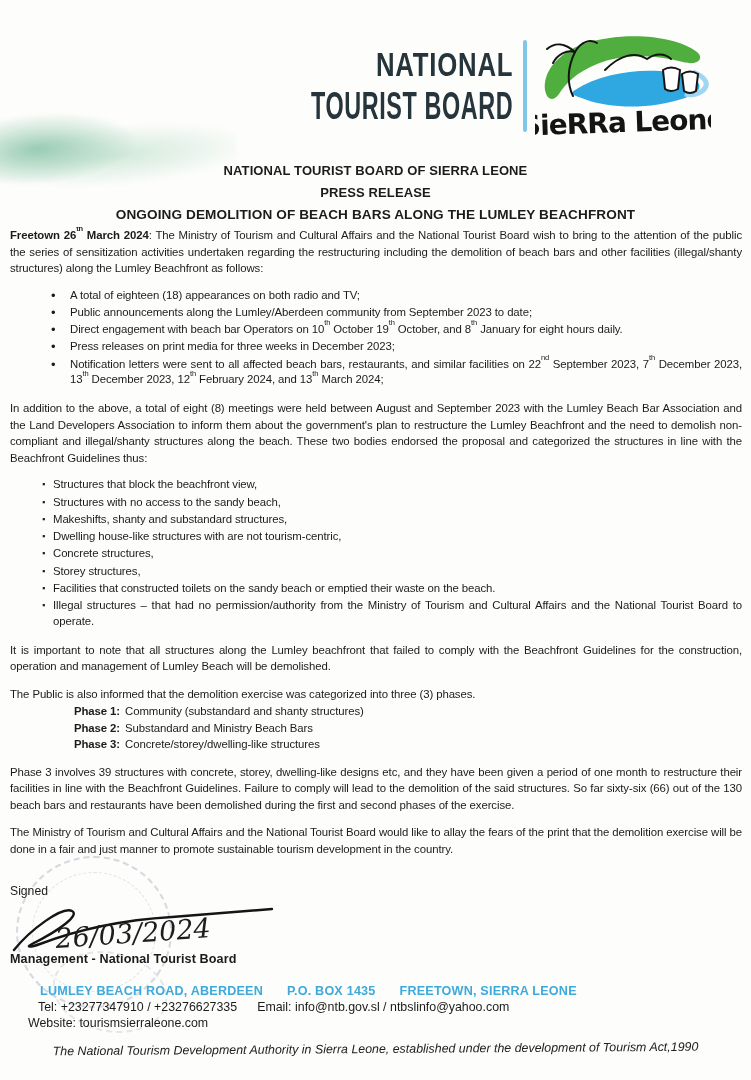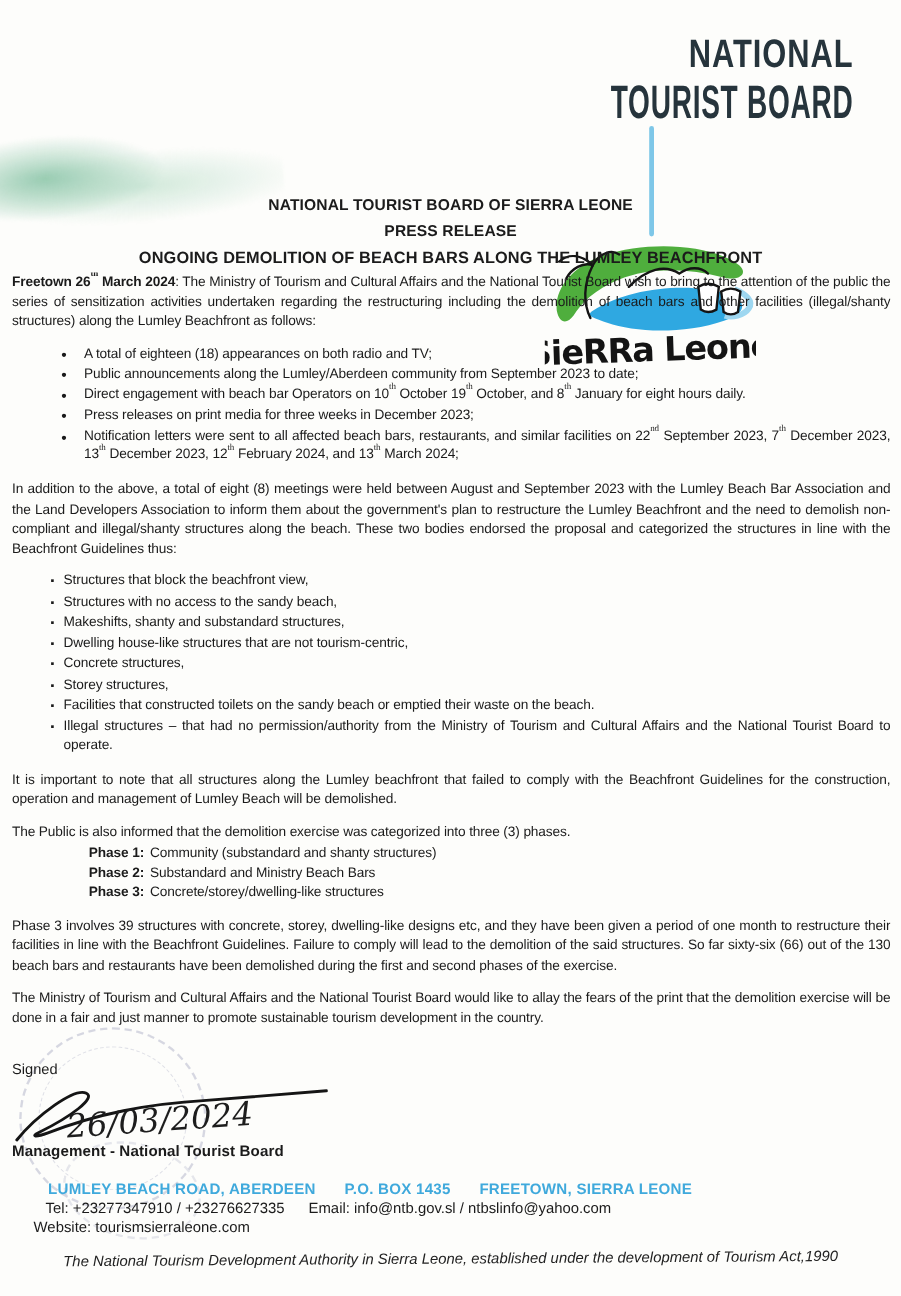--- a/index.html
+++ b/index.html
@@ -12,41 +12,41 @@
   
   .watermark {
     position:absolute; left:-32px; top:108px; width:268px; height:84px;
     transform:rotate(-5deg); filter:blur(1px); pointer-events:none;
     background:
       radial-gradient(ellipse 52% 58% at 26% 42%, rgba(128,192,160,.78), rgba(128,192,160,0) 72%),
       radial-gradient(ellipse 68% 48% at 56% 58%, rgba(150,205,175,.42), rgba(150,205,175,0) 75%);
   }
 
   
-  .logo-row { position:absolute; top:28px; right:40px; display:flex; align-items:center;flex-direction:column; }
+  .logo-row { position:absolute; top:28px; right:40px; display:flex; align-items:center; }
   .logo-text { text-align:right; color:var(--logo-text-dark, #26343c); font-weight:bold; line-height:1; white-space:nowrap; }
   .logo-l1 { font-size:33px; letter-spacing:1px; transform:scaleX(.78); transform-origin:right center; }
   .logo-l2 { font-size:39px; letter-spacing:1px; transform:scaleX(.60); transform-origin:right center; margin-top:5px; }
   .logo-divider { width:4px; height:92px; background:#7ec7e8; border-radius:2px; margin:0 8px 0 10px; }
   .logo-art svg { display:block; }
   .brand-text { font-family:"DejaVu Sans", sans-serif; font-weight:bold; letter-spacing:-1px; }
 
   
   .headings { position:absolute; top:163px; left:0; width:100%; text-align:center; font-weight:bold; }
   .h-line { font-size:13px; margin-bottom:7px; letter-spacing:.1px; }
   .h-line.big { font-size:13.6px; }
 
   
   .content {
     position:absolute; top:227px; left:10px; width:732px; height:652px; overflow:hidden;
     font-size:11.4px; letter-spacing:-0.1px; line-height:16.5px; text-align:justify;
   }
   .para { margin:0 0 11px 0; }
   .b { font-weight:bold; }
-  sup { font-size:7.5px; line-height:0; position:relative; top:-3px;font-family:Liberation Serif, serif; }
+  sup { font-size:7.5px; line-height:0; position:relative; top:-3px; }
 
   ul.bullets { list-style:none; margin:0 0 12px 0; padding:0; line-height:15.8px; }
   ul.bullets li { position:relative; margin-bottom:1.5px; }
   ul.round li { padding-left:60px; }
   ul.round li::before { content:"\2022"; position:absolute; left:41px; top:0; font-size:13px; }
   ul.square li { padding-left:43px; }
   ul.square li::before { content:"\25AA"; position:absolute; left:32px; top:0; font-size:9px; }
 
   .phases { margin:1px 0 11px 48px; }
   .phase-line { line-height:16.5px;padding-left:16px; }
@@ -136,21 +136,21 @@
     <p class="para">In addition to the above, a total of eight (8) meetings were held between August and September 2023 with the Lumley Beach Bar Association and the Land Developers Association to inform them about the government's plan to restructure the Lumley Beachfront and the need to demolish non-compliant and illegal/shanty structures along the beach. These two bodies endorsed the proposal and categorized the structures in line with the Beachfront Guidelines thus:</p>
 
     <ul class="bullets square">
 
         <li><span>Structures that block the beachfront view,</span></li>
 
         <li><span>Structures with no access to the sandy beach,</span></li>
 
         <li><span>Makeshifts, shanty and substandard structures,</span></li>
 
-        <li><span>Dwelling house-like structures that are not tourism-centric,</span></li>
+        <li><span>Dwelling house-like structures with are not tourism-centric,</span></li>
 
         <li><span>Concrete structures,</span></li>
 
         <li><span>Storey structures,</span></li>
 
         <li><span>Facilities that constructed toilets on the sandy beach or emptied their waste on the beach.</span></li>
 
         <li><span>Illegal structures – that had no permission/authority from the Ministry of Tourism and Cultural Affairs and the National Tourist Board to operate.</span></li>
       </ul>
 

